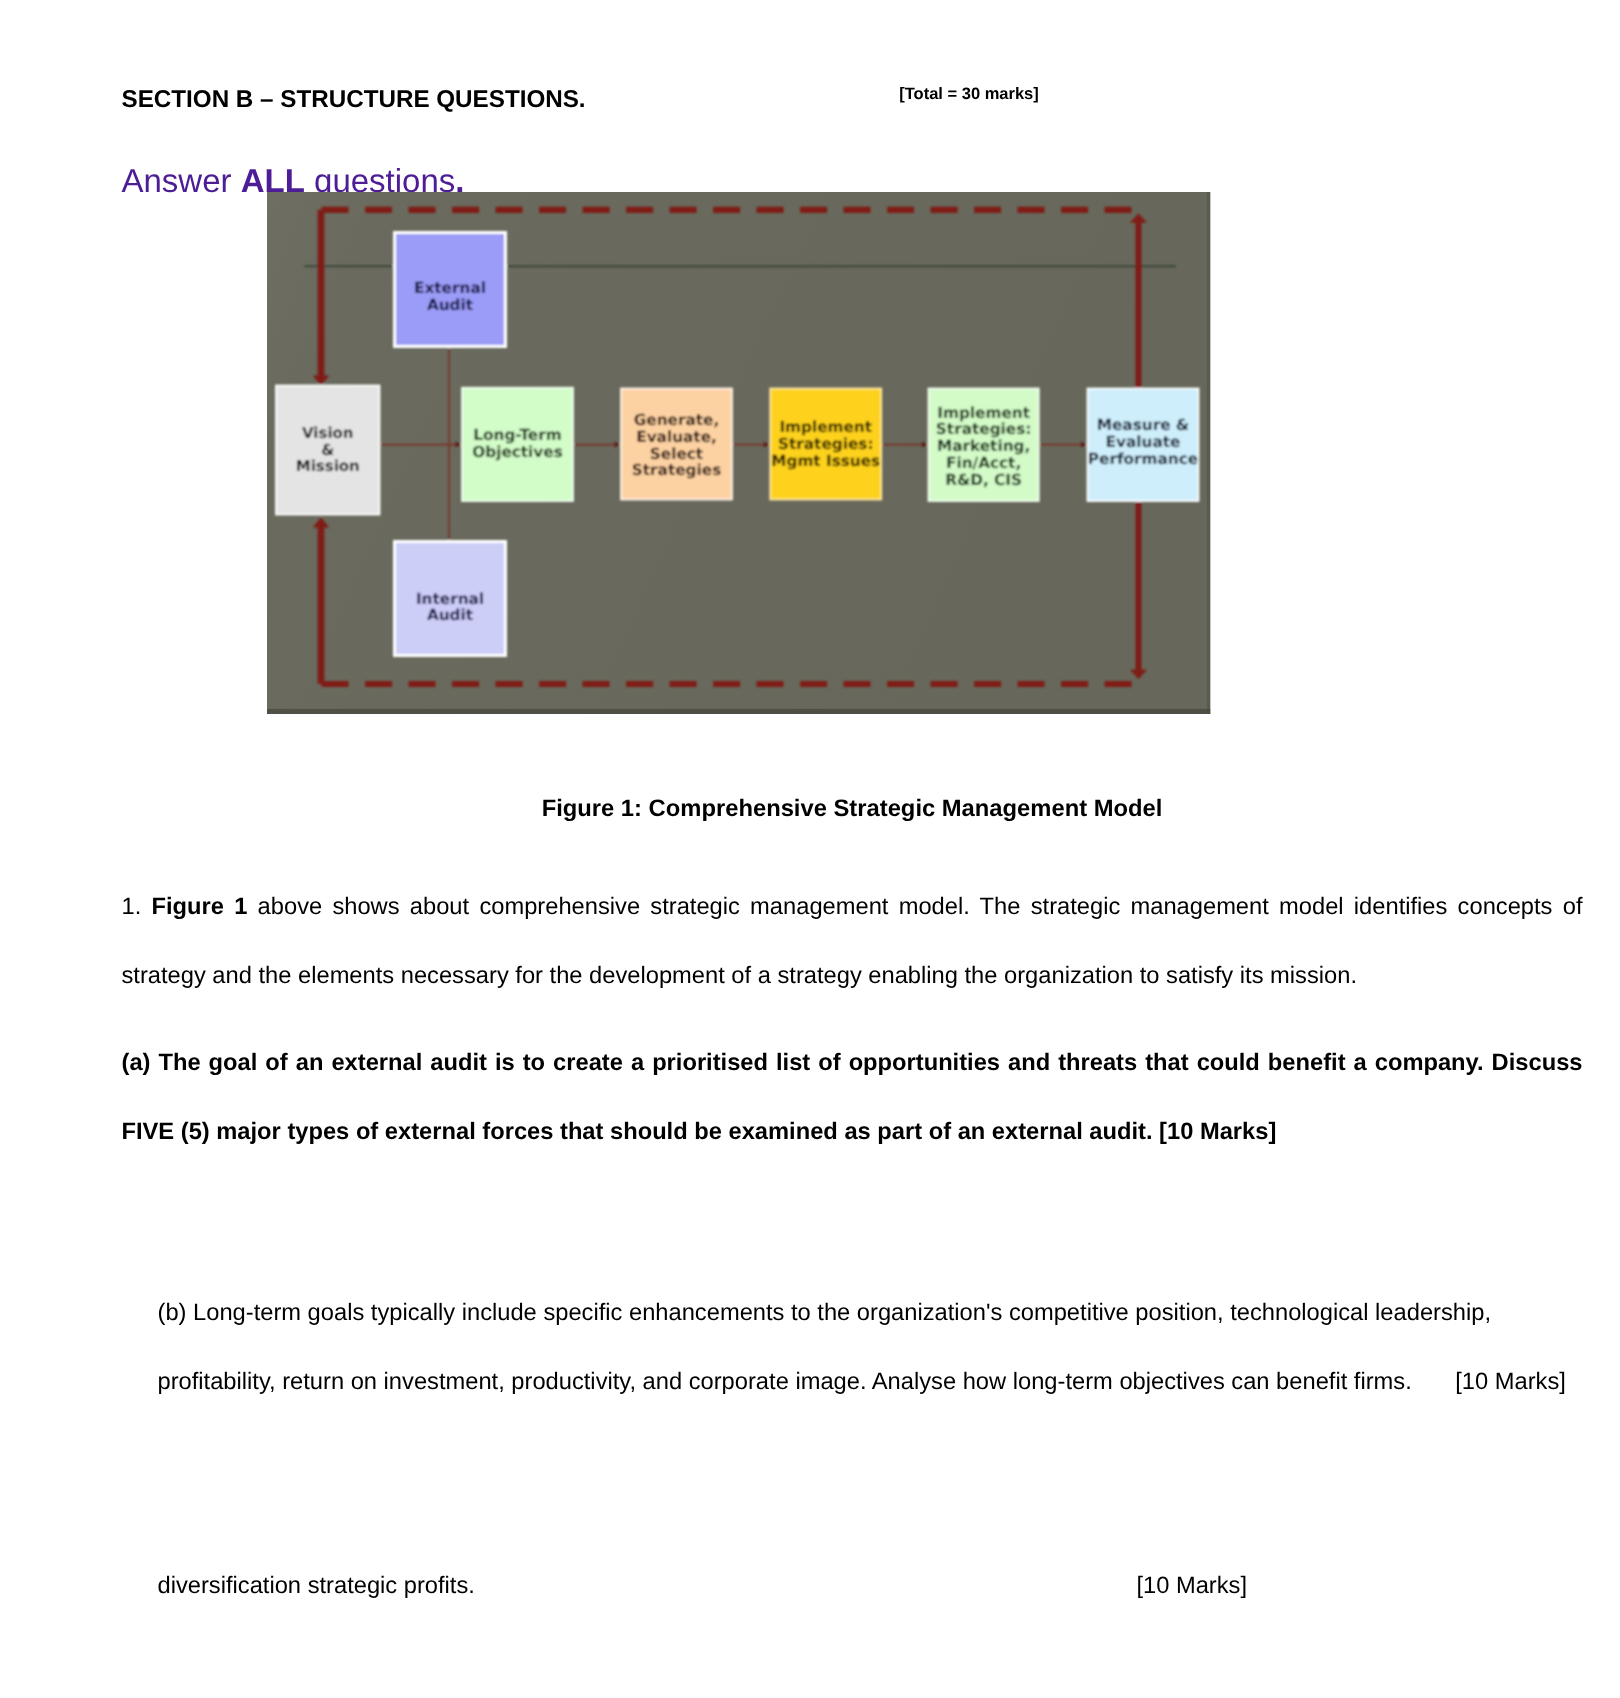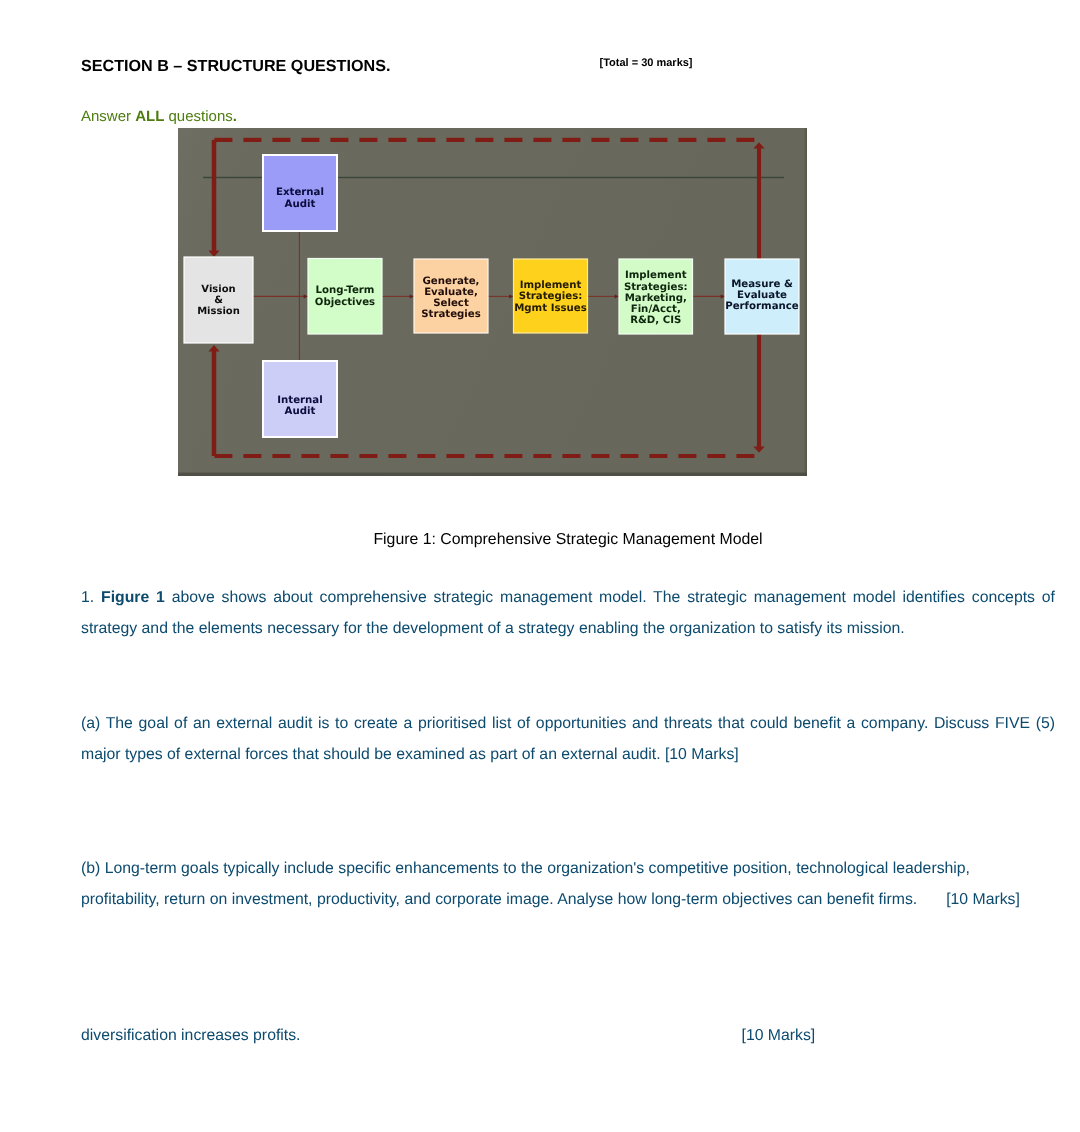--- a/index.html
+++ b/index.html
@@ -1,25 +1,25 @@
 <!DOCTYPE html>
 <html><head>
 <meta charset="utf-8">
 <style>
   html,body{margin:0;padding:0;}
   body{width:1080px;height:1132px;background:#ffffff;font-family:"Liberation Sans",sans-serif;color:#1a1a1a;overflow:hidden;
        -webkit-font-smoothing:antialiased;text-rendering:geometricPrecision;}
   .page{position:relative;width:869px;height:1132px;background:#fff;}
   .hdr{position:absolute;left:81px;top:56.6px;font-size:16.15px;font-weight:bold;color:#000;white-space:nowrap;}
   .marks-hdr{position:absolute;left:599.5px;top:56.6px;font-size:11px;font-weight:bold;color:#000;white-space:nowrap;}
-  .answer{position:absolute;left:81px;top:108px;font-size:15px;color:#4d7c0f;white-space:nowrap;}
+  .answer{position:absolute;left:81px;top:108px;font-size:22px;color:#4c1d95;white-space:nowrap;}
   .figwrap{position:absolute;left:178px;top:128px;width:629px;height:348px;}
-  .figcap{position:absolute;left:81px;width:974px;top:531px;text-align:center;font-size:15.85px;font-weight:normal;color:#000;}
-  .para{position:absolute;left:81px;width:974px;font-size:15.8px;line-height:31px;text-align:justify;color:#0c4a6e;}
-  .nojust{text-align:left;}
+  .figcap{position:absolute;left:81px;width:974px;top:531px;text-align:center;font-size:15.85px;font-weight:bold;color:#000;}
+  .para{position:absolute;left:81px;width:974px;font-size:15.8px;line-height:46px;text-align:justify;color:#000000;}
+  .nojust{text-align:left;margin-left:24px;}
   .tabgap{display:inline-block;width:29px;}
   .tabgap2{display:inline-block;width:441px;}
 </style>
 </head>
 <body>
 
 <div class="page">
 
   <div class="hdr">SECTION B – STRUCTURE QUESTIONS.</div>
   <div class="marks-hdr">[Total = 30 marks]</div>
@@ -110,19 +110,19 @@
       </g>
       <rect x="0" y="344.6" width="629" height="3.4" fill="#3A3B33" opacity="0.55"></rect>
       <rect x="626.6" y="0" width="2.4" height="348" fill="#4A4B41" opacity="0.45"></rect>
     </svg>
   </div>
 
   <div class="figcap">Figure 1: Comprehensive Strategic Management Model</div>
 
   <div class="para" id="p1" style="top:582px;"><span>1. </span><b>Figure 1</b><span> above shows about comprehensive strategic management model. The strategic management model identifies concepts of strategy and the elements necessary for the development of a strategy enabling the organization to satisfy its mission.</span></div>
 
-  <div class="para" id="pa" style="top:708px;">(a) The goal of an external audit is to create a prioritised list of opportunities and threats that could benefit a company. Discuss FIVE (5) major types of external forces that should be examined as part of an external audit. [10 Marks]</div>
+  <div class="para" id="pa" style="top:686px;font-weight:bold;">(a) The goal of an external audit is to create a prioritised list of opportunities and threats that could benefit a company. Discuss FIVE (5) major types of external forces that should be examined as part of an external audit. [10 Marks]</div>
 
   <div class="para nojust" id="pb" style="top:853px;"><span>(b) Long-term goals typically include specific enhancements to the organization's competitive position, technological leadership,</span><br><span>profitability, return on investment, productivity, and corporate image. Analyse how long-term objectives can benefit firms.</span><span class="tabgap"></span><span>[10 Marks]</span></div>
 
-  <div class="para nojust" id="pc" style="top:988.5px;"><br><span>diversification increases profits.</span><span class="tabgap2"></span><span>[10 Marks]</span></div>
+  <div class="para nojust" id="pc" style="top:988.5px;"><br><span>diversification strategic profits.</span><span class="tabgap2"></span><span>[10 Marks]</span></div>
 
 </div>
 
 </body></html>

